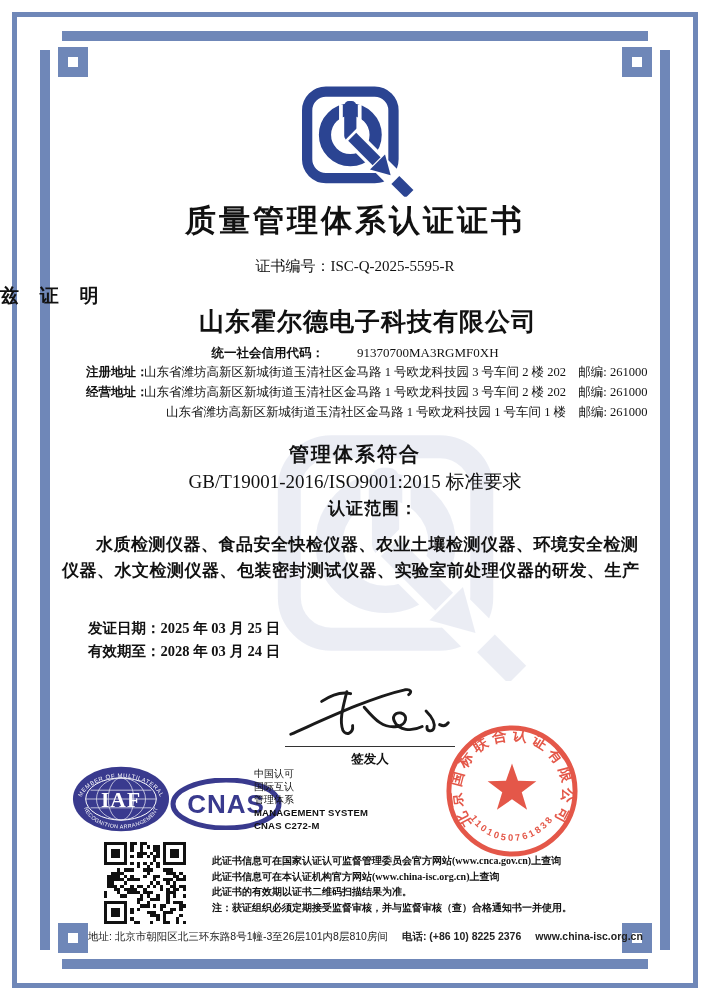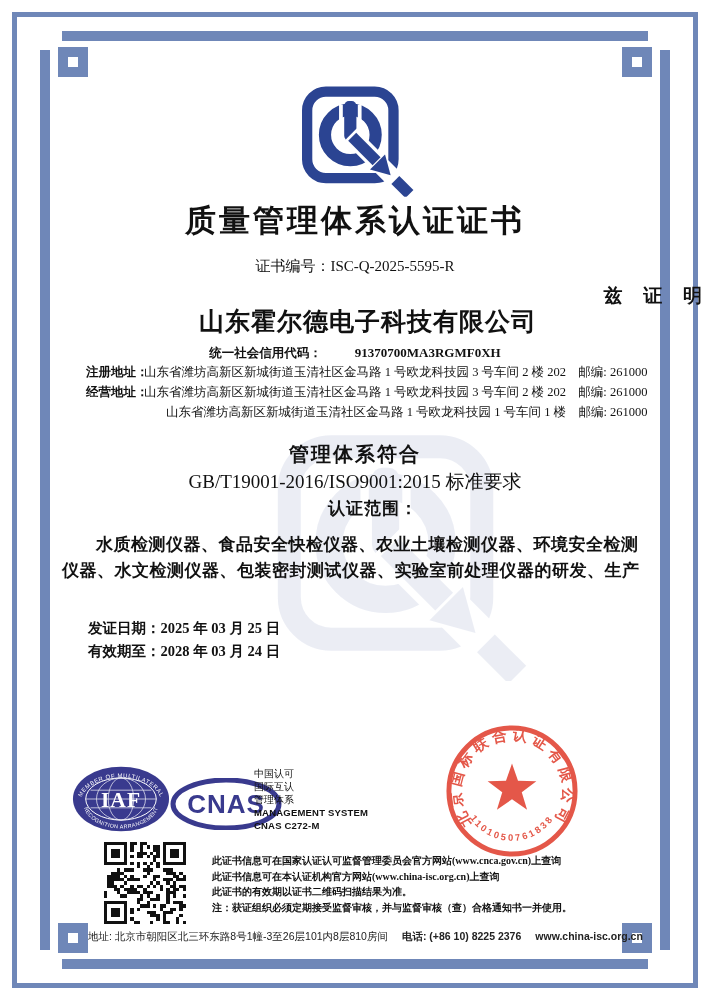--- a/index.html
+++ b/index.html
@@ -18,27 +18,27 @@
   .knot-tr{right:58px;top:47px;}
   .knot-bl{left:58px;bottom:47px;}
   .knot-br{right:58px;bottom:47px;}
   
   .logo-wrap{position:absolute;top:84px;left:0;right:0;text-align:center;}
   .logo-wrap svg{color:#2B4492;}
   .watermark{position:absolute;left:260px;top:430px;opacity:0.09;color:#2B4492;}
   .title{position:absolute;top:200px;left:0;right:0;text-align:center;
          font-size:31px;font-weight:bold;letter-spacing:3px;}
   .cert-no{position:absolute;top:257px;left:0;right:0;text-align:center;font-size:15px;}
-  .hereby{position:absolute;top:283px;left:0;right:0;text-align:right;
+  .hereby{position:absolute;top:283px;left:0;right:0;text-align:left;
           font-size:19px;font-weight:bold;letter-spacing:8px;}
   .company{position:absolute;top:305px;left:0;right:0;text-align:center;
            font-size:25px;font-weight:bold;letter-spacing:1px;padding-left:26px;}
   .credit{position:absolute;top:345px;left:0;right:0;text-align:center;font-size:13px;}
   .credit .lab{font-weight:bold;font-family:Liberation Mono, monospace;font-size:12.5px;margin-top:8px;}
-  .credit .val{font-weight:700;margin-left:33px;}
+  .credit .val{font-weight:400;margin-left:33px;}
   
   .addr-block{position:absolute;top:364px;left:86px;right:66px;font-size:12.5px;}
   .addr-row{display:flex;align-items:baseline;height:20px;white-space:nowrap;}
   .addr-row .lab{font-weight:bold;font-family:"Liberation Sans",sans-serif;width:58px;flex:none;}
   .addr-row .txt{flex:1;}
   .addr-row.indent .txt{padding-left:22px;}
   .addr-row .zip{width:78px;text-align:center;flex:none;margin-left:8px;}
   
   .sys-head{position:absolute;top:441px;left:0;right:0;text-align:center;
             font-size:20px;font-weight:bold;letter-spacing:2px;}
@@ -145,20 +145,34 @@
   <div class="sys-head">管理体系符合</div>
   <div class="sys-std">GB/T19001-2016/ISO9001:2015 标准要求</div>
   <div class="sys-scope-label">认证范围：</div>
   <div class="scope">水质检测仪器、食品安全快检仪器、农业土壤检测仪器、环境安全检测仪器、水文检测仪器、包装密封测试仪器、实验室前处理仪器的研发、生产</div>
 
   <div class="dates">
     <div><span>发证日期：</span><span>2025 年 03 月 25 日</span></div>
     <div><span>有效期至：</span><span>2028 年 03 月 24 日</span></div>
   </div>
 
+  <div class="signature">
+    <svg width="178" height="58" viewBox="0 0 180 60">
+      <g fill="none" stroke="#1a1a1a" stroke-width="3" stroke-linecap="round">
+        <path d="M 40,18 C 52,10 62,8 70,10"></path>
+        <path d="M 8,52 C 40,38 90,14 126,6 C 132,5 134,8 130,11"></path>
+        <path d="M 66,8 C 62,24 58,38 62,48 C 65,54 73,51 72,43"></path>
+        <path d="M 84,24 C 96,38 104,46 118,44 C 128,42 130,32 122,30 C 116,29 112,34 116,40 C 120,47 132,50 144,44"></path>
+        <path d="M 148,28 C 154,34 158,40 156,46 C 154,50 148,49 149,44"></path>
+        <path d="M 162,42 C 166,44 169,43 171,40"></path>
+      </g>
+    </svg>
+    <div class="sig-line"></div>
+    <div class="signer">签发人</div>
+  </div>
 
   <svg class="iaf" width="100" height="70" viewBox="0 0 102 70">
     <ellipse cx="51" cy="35" rx="49" ry="33" fill="#393A8E"></ellipse>
     <ellipse cx="51" cy="35" rx="36" ry="21.5" fill="none" stroke="#fff" stroke-width="1"></ellipse>
     <g stroke="#fff" stroke-width="0.8" fill="none" opacity="0.85">
       <ellipse cx="51" cy="35" rx="13" ry="21.5"></ellipse>
       <ellipse cx="51" cy="35" rx="25" ry="21.5"></ellipse>
       <line x1="20" y1="26" x2="82" y2="26"></line>
       <line x1="15" y1="35" x2="87" y2="35"></line>
       <line x1="20" y1="44" x2="82" y2="44"></line>

